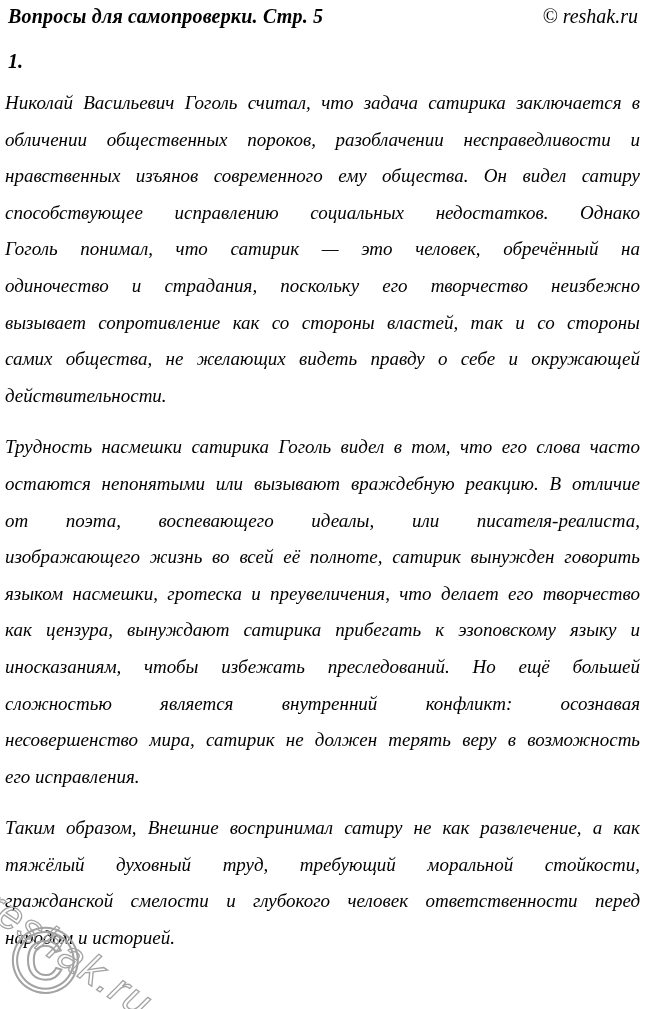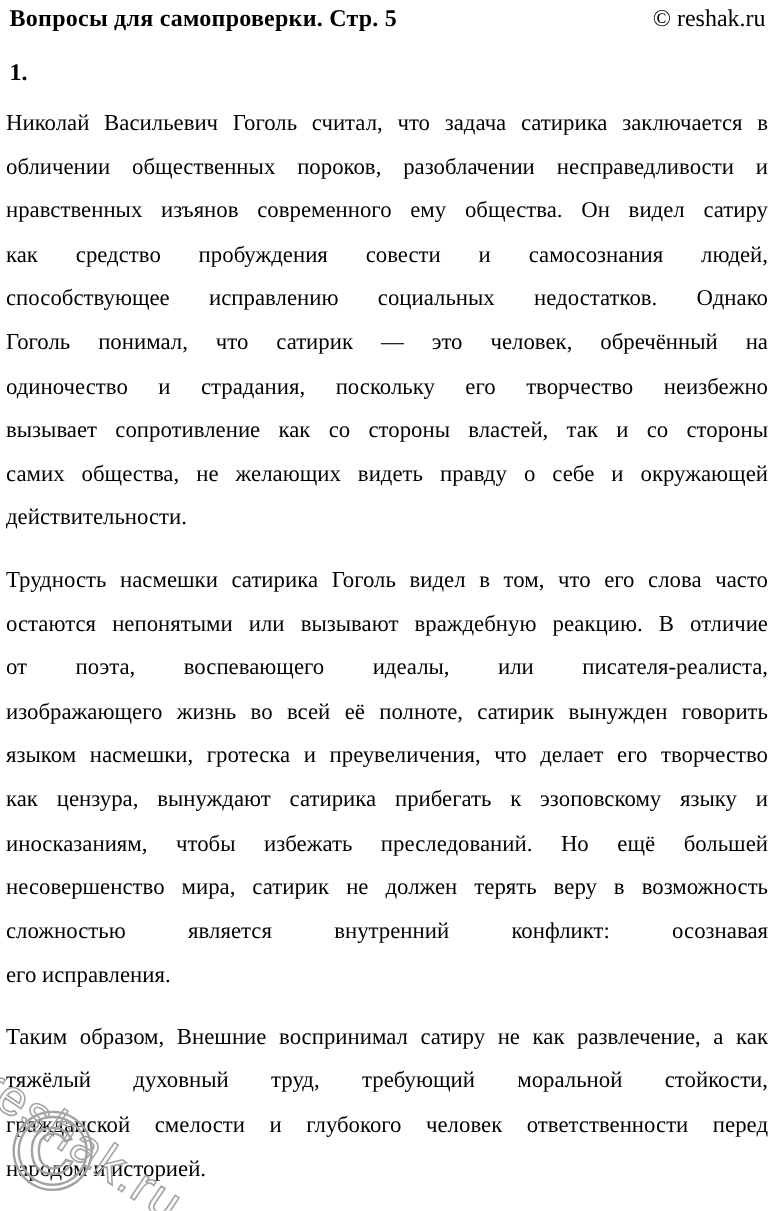--- a/index.html
+++ b/index.html
@@ -4,21 +4,21 @@
 <style>
   html, body { margin: 0; padding: 0; }
   body {
     width: 646px; height: 1009px;
     background: #ffffff;
     color: #000000;
     font-family: "Liberation Serif", serif;
     position: relative;
     overflow: hidden;
   }
-  .page { position: relative; width: 646px; height: 1009px; }
+  .page { position: relative; width: 646px; height: 1009px; font-style: italic; }
 
   .header {
     display: flex;
     justify-content: space-between;
     align-items: baseline;
     padding: 4px 8px 0 8px;
     font-size: 20px;
     line-height: 24px;
   }
   .header .title { font-weight: bold; letter-spacing: 0.2px; }
@@ -87,38 +87,37 @@
     <span class="copyright">© reshak.ru</span>
   </div>
 
   <div class="section-number">1.</div>
 
   <div id="content" class="content">
       <div class="para">
         <div class="line">Николай Васильевич Гоголь считал, что задача сатирика заключается в</div>
         <div class="line">обличении общественных пороков, разоблачении несправедливости и</div>
         <div class="line">нравственных изъянов современного ему общества. Он видел сатиру</div>
-        <div class="line">как средство пробуждения совести и самосознания людей,</div>
         <div class="line">способствующее исправлению социальных недостатков. Однако</div>
         <div class="line">Гоголь понимал, что сатирик — это человек, обречённый на</div>
         <div class="line">одиночество и страдания, поскольку его творчество неизбежно</div>
         <div class="line">вызывает сопротивление как со стороны властей, так и со стороны</div>
         <div class="line">самих общества, не желающих видеть правду о себе и окружающей</div>
         <div class="line last">действительности.</div>
       </div>
       <div class="para">
         <div class="line">Трудность насмешки сатирика Гоголь видел в том, что его слова часто</div>
         <div class="line">остаются непонятыми или вызывают враждебную реакцию. В отличие</div>
         <div class="line">от поэта, воспевающего идеалы, или писателя-реалиста,</div>
         <div class="line">изображающего жизнь во всей её полноте, сатирик вынужден говорить</div>
         <div class="line">языком насмешки, гротеска и преувеличения, что делает его творчество</div>
         <div class="line">как цензура, вынуждают сатирика прибегать к эзоповскому языку и</div>
         <div class="line">иносказаниям, чтобы избежать преследований. Но ещё большей</div>
+        <div class="line">сложностью является внутренний конфликт: осознавая</div>
         <div class="line">несовершенство мира, сатирик не должен терять веру в возможность</div>
-        <div class="line">сложностью является внутренний конфликт: осознавая</div>
         <div class="line last">его исправления.</div>
       </div>
       <div class="para">
         <div class="line">Таким образом, Внешние воспринимал сатиру не как развлечение, а как</div>
         <div class="line">тяжёлый духовный труд, требующий моральной стойкости,</div>
         <div class="line">гражданской смелости и глубокого человек ответственности перед</div>
         <div class="line last">народом и историей.</div>
       </div>
     </div>
 

